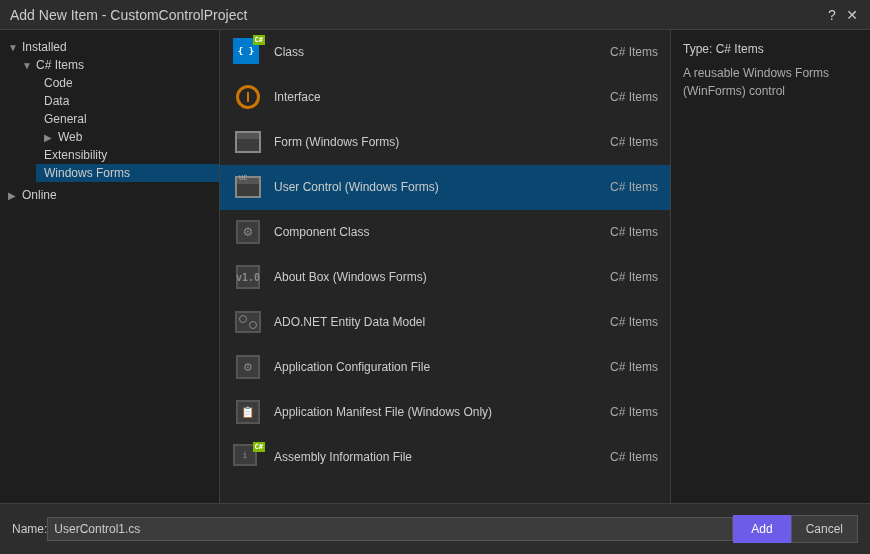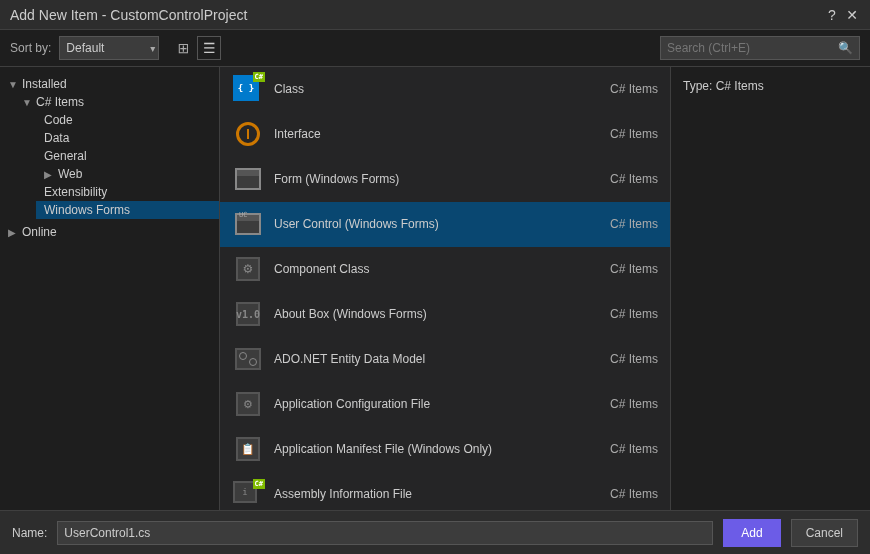--- a/index.html
+++ b/index.html
@@ -219,27 +219,26 @@
       line-height: 1.5;
     }
 
     
     .middle-panel::-webkit-scrollbar { width: 10px; }
     .middle-panel::-webkit-scrollbar-track { background: #1e1e1e; }
     .middle-panel::-webkit-scrollbar-thumb { background: #555; }
 
     
     .bottom-bar {
-      height: 44px;
+      height: 51px;
       background: #2d2d2d;
       border-top: 1px solid #3f3f3f;
       display: flex;
       align-items: center;
       padding: 0 12px;
-      gap: 10px;
     }
     .name-label {
       color: #ccc;
       font-size: 12px;
       flex-shrink: 0;
     }
     .name-input {
       flex: 1;
       background: #3c3c3c;
       border: 1px solid #555;
@@ -274,39 +273,20 @@
 <div class="title-bar">
   <span class="title-bar-title">Add New Item - CustomControlProject</span>
   <div class="title-bar-controls">
     <button class="title-btn">?</button>
     <button class="title-btn">✕</button>
   </div>
 </div>
 
 <div class="dialog-body">
 
-  <div class="toolbar">
-    <span class="toolbar-label">Sort by:</span>
-    <div class="sort-select-wrap">
-      <select class="sort-select">
-        <option>Default</option>
-        <option>Name</option>
-        <option>Type</option>
-      </select>
-    </div>
-    <div class="view-btns">
-      <button class="view-btn">⊞</button>
-      <button class="view-btn active">☰</button>
-    </div>
-    <div class="toolbar-spacer"></div>
-    <div class="search-wrap">
-      <input class="search-input" type="text" placeholder="Search (Ctrl+E)" style="">
-      <span class="search-icon-span">🔍</span>
-    </div>
-  </div>
 
   <div class="content-area">
 
     <div class="left-panel">
       <div class="tree-item">
         <span class="tree-arrow">▼</span>
         <span class="tree-text">Installed</span>
       </div>
       <div class="tree-item" style="padding-left:22px;">
         <span class="tree-arrow">▼</span>
@@ -448,20 +428,21 @@
           </div>
           <span class="item-name">Assembly Information File</span>
           <span class="item-category">C# Items</span>
         </li>
 
       </ul>
     </div>
 
     <div class="right-panel">
       <div class="right-type">Type: C# Items</div>
+      <div class="right-desc">A reusable Windows Forms (WinForms) control</div>
     </div>
 
   </div>
 
   <div class="bottom-bar">
     <span class="name-label">Name:</span>
     <input class="name-input" type="text" value="UserControl1.cs" style="">
     <button class="btn-add">Add</button>
     <button class="btn-cancel">Cancel</button>
   </div>

